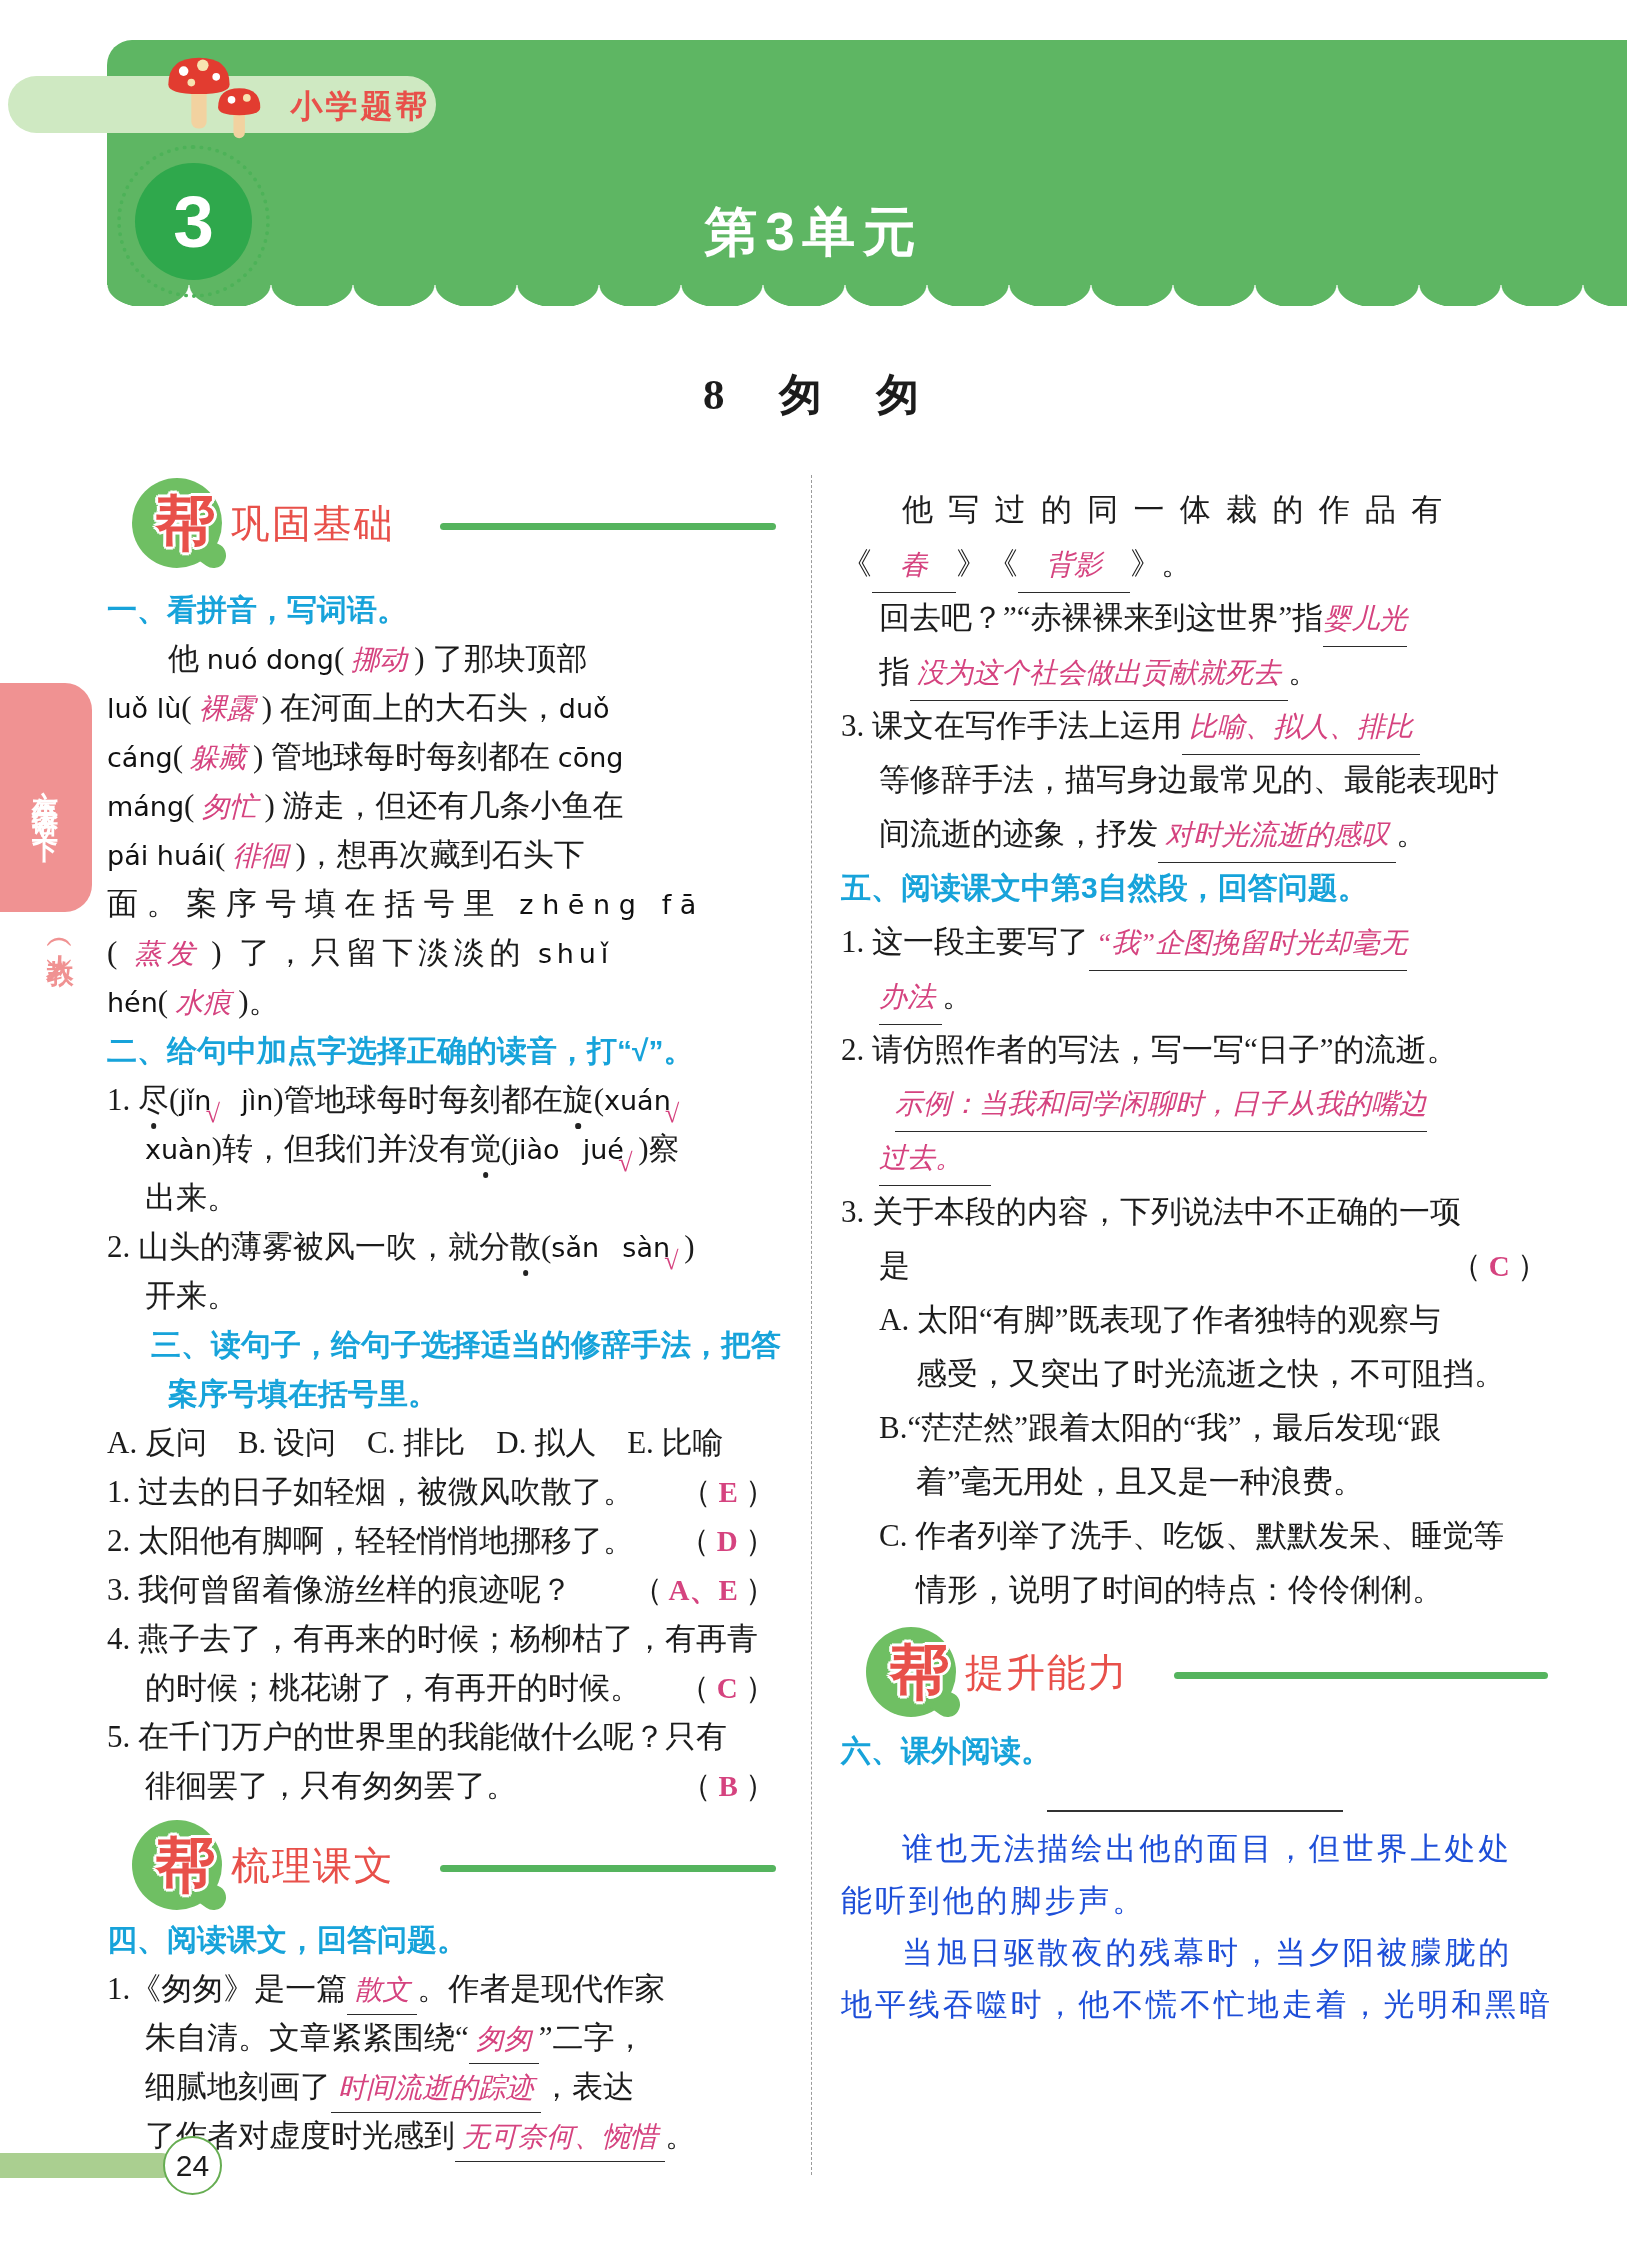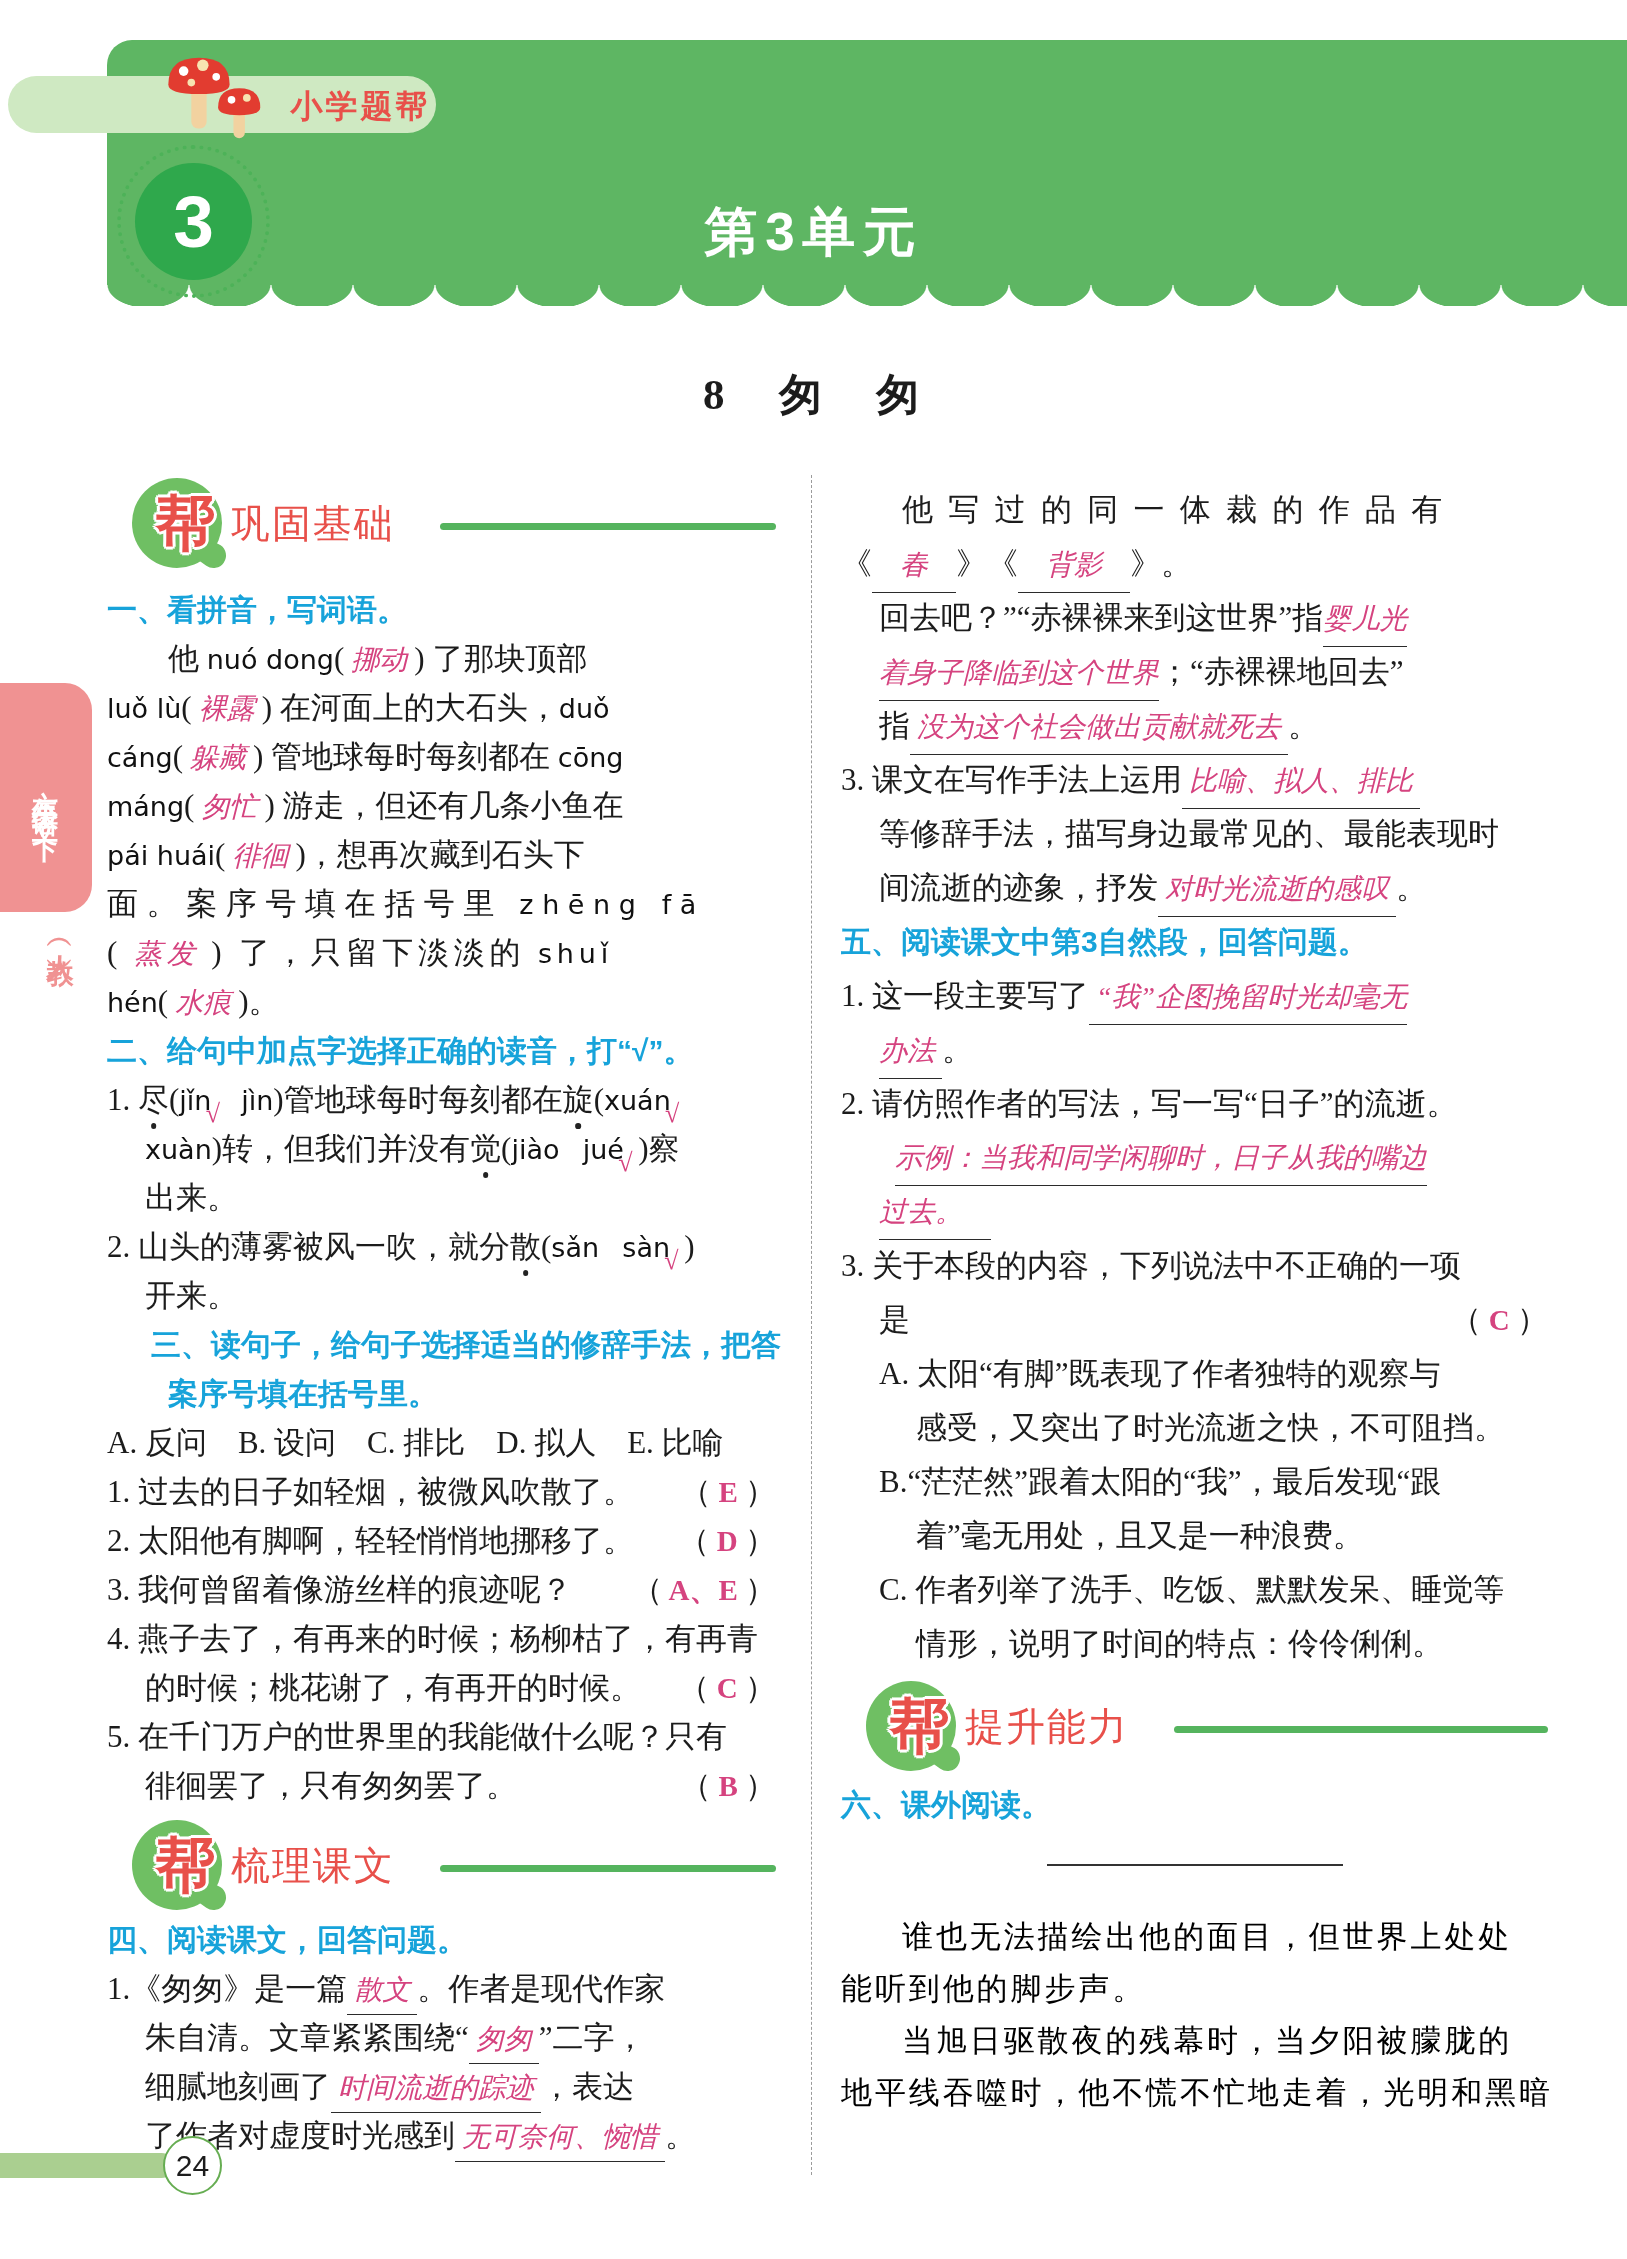--- a/index.html
+++ b/index.html
@@ -57,21 +57,21 @@
   .ln .tail{margin-left:auto;display:flex;align-items:baseline;}
   .p-t{color:var(--ink);}
   .p-h{color:var(--header-blue);font-family:"Liberation Sans","DejaVu Sans",sans-serif;font-weight:bold;font-size:30px;}
   .p-py{font-family:"DejaVu Sans","Liberation Sans",sans-serif;font-size:27px;color:#111;}
   .p-ans,.p-ansu{color:var(--answer-pink);font-style:italic;font-size:28px;}
   .p-ansu{border-bottom:1.9px solid #2b2b2b;}
   .p-opt{color:var(--answer-pink);font-weight:bold;font-size:29px;font-family:"Liberation Serif",serif;}
   .p-chk{color:var(--answer-pink);font-weight:bold;font-size:26px;display:inline-block;transform:translate(-5.7px,11.5px);}
   .p-dot{position:relative;display:inline-block;}
   .p-dot::after{content:"";position:absolute;left:50%;transform:translateX(-50%);bottom:-4.8px;width:5.7px;height:5.7px;border-radius:50%;background:#222;}
-  .p-k{color:#000000;margin-top:34px;}
+  .p-k{color:#1d4ed8;}
   .kai .p-k{font-family:"DejaVu Serif","Liberation Serif",serif;}
 
   
   .badge-row{position:relative;}
   .badge-circle{position:absolute;left:25px;top:9.6px;width:90px;height:90px;border-radius:50%;background:var(--badge-green);}
   .badge-circle::after{content:"";position:absolute;right:-3.8px;bottom:0;width:25px;height:25px;background:var(--badge-green);border-radius:50% 50% 50% 0;transform:rotate(35deg);}
   .badge-bang{position:absolute;left:48px;top:15.3px;font-size:61px;font-weight:bold;color:var(--accent-red);
      font-family:"Liberation Sans","DejaVu Sans",sans-serif;
      text-shadow:-2.9px 0 0 #fff,2.9px 0 0 #fff,0 -2.9px 0 #fff,0 2.9px 0 #fff,-1.9px -1.9px 0 #fff,1.9px -1.9px 0 #fff,-1.9px 1.9px 0 #fff,1.9px 1.9px 0 #fff;}
   .badge-label{position:absolute;left:124px;top:29px;font-size:39px;font-weight:normal;color:var(--accent-red);
@@ -164,21 +164,20 @@
         <div class="ln" style="height: 49px; line-height: 49px;"><span class="p-h">四、阅读课文，回答问题。</span></div>
         <div class="ln" style="height: 49px; line-height: 49px;"><span class="p-t">1.《匆匆》是一篇</span><span class="p-ansu"> 散文 </span><span class="p-t">。作者是现代作家</span></div>
         <div class="ln" style="height: 49px; line-height: 49px; padding-left: 38px;"><span class="p-t">朱自清。文章紧紧围绕“</span><span class="p-ansu"> 匆匆 </span><span class="p-t">”二字，</span></div>
         <div class="ln" style="height: 49px; line-height: 49px; padding-left: 38px;"><span class="p-t">细腻地刻画了</span><span class="p-ansu"> 时间流逝的踪迹 </span><span class="p-t">，表达</span></div>
         <div class="ln" style="height: 49px; line-height: 49px; padding-left: 38px;"><span class="p-t">了作者对虚度时光感到</span><span class="p-ansu"> 无可奈何、惋惜 </span><span class="p-t">。</span></div>
       </div>
       <div class="col" style="left: 841px; top: 483px; width: 707px;">
         <div class="ln" style="height: 54px; line-height: 54px; padding-left: 61px; letter-spacing: 15.3px;"><span class="p-t">他写过的同一体裁的作品有</span></div>
         <div class="ln" style="height: 54px; line-height: 54px;"><span class="p-t">《</span><span class="p-ansu">　春　</span><span class="p-t">》《</span><span class="p-ansu">　背影　</span><span class="p-t">》。</span></div>
         <div class="ln" style="height: 54px; line-height: 54px; padding-left: 38px;"><span class="p-t">回去吧？”“赤裸裸来到这世界”指</span><span class="p-ansu">婴儿光</span></div>
-        <div class="ln" style="height: 54px; line-height: 54px; padding-left: 38px;"><span class="p-ansu">着身子降临到这个世界</span><span class="p-t">；“赤裸裸地回去”</span></div>
         <div class="ln" style="height: 54px; line-height: 54px; padding-left: 38px;"><span class="p-t">指</span><span class="p-ansu"> 没为这个社会做出贡献就死去 </span><span class="p-t">。</span></div>
         <div class="ln" style="height: 54px; line-height: 54px;"><span class="p-t">3. 课文在写作手法上运用</span><span class="p-ansu"> 比喻、拟人、排比 </span></div>
         <div class="ln" style="height: 54px; line-height: 54px; padding-left: 38px;"><span class="p-t">等修辞手法，描写身边最常见的、最能表现时</span></div>
         <div class="ln" style="height: 54px; line-height: 54px; padding-left: 38px;"><span class="p-t">间流逝的迹象，抒发</span><span class="p-ansu"> 对时光流逝的感叹 </span><span class="p-t">。</span></div>
         <div class="ln" style="height: 54px; line-height: 54px;"><span class="p-h">五、阅读课文中第3自然段，回答问题。</span></div>
         <div class="ln" style="height: 54px; line-height: 54px;"><span class="p-t">1. 这一段主要写了</span><span class="p-ansu"> “我”企图挽留时光却毫无</span></div>
         <div class="ln" style="height: 54px; line-height: 54px; padding-left: 38px;"><span class="p-ansu">办法 </span><span class="p-t">。</span></div>
         <div class="ln" style="height: 54px; line-height: 54px;"><span class="p-t">2. 请仿照作者的写法，写一写“日子”的流逝。</span></div>
         <div class="ln" style="height: 54px; line-height: 54px; padding-left: 54px;"><span class="p-ansu">示例：当我和同学闲聊时，日子从我的嘴边</span></div>
         <div class="ln" style="height: 54px; line-height: 54px; padding-left: 38px;"><span class="p-ansu">过去。　</span></div>

